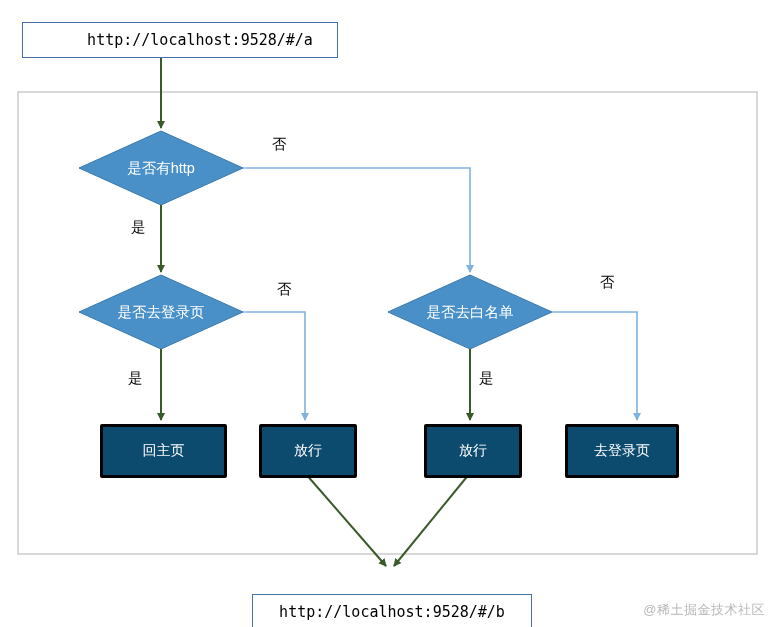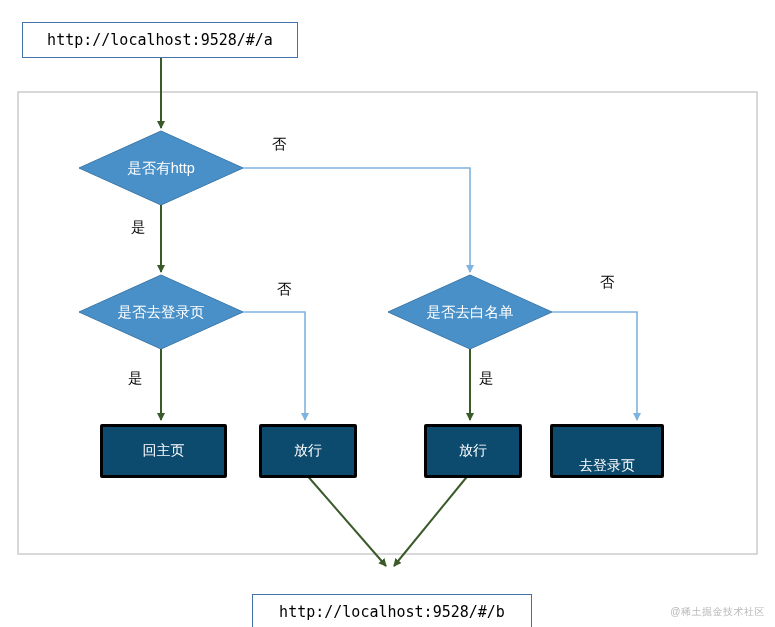--- a/index.html
+++ b/index.html
@@ -63,21 +63,21 @@
   }
   .edge-label {
     position: absolute;
     color: #000000;
     font-size: 14.5px;
     line-height: 1;
   }
   .watermark {
     position: absolute;
     color: #b8b8b8;
-    font-size: 10px;
+    font-size: 13px;
     right: 10px;
     bottom: 8px;
     letter-spacing: 0.5px;
   }
 </style>
 </head>
 <body>
 
 <div id="canvas">
 
@@ -111,21 +111,21 @@
 
     <line x1="470" y1="349" x2="470" y2="420" stroke="#3a5a2a" stroke-width="2" marker-end="url(#arrow-dark)"></line>
 
     <path d="M552,312 L637,312 L637,420" fill="none" stroke="#7fb2dd" stroke-width="1.6" marker-end="url(#arrow-light)"></path>
 
     <line x1="305" y1="473" x2="386" y2="566" stroke="#3a5a2a" stroke-width="2" marker-end="url(#arrow-dark)"></line>
 
     <line x1="470" y1="473" x2="394" y2="566" stroke="#3a5a2a" stroke-width="2" marker-end="url(#arrow-dark)"></line>
   </svg>
 
-  <div class="url-box" style="left:22px; top:22px; width:274px; height:34px;">
+  <div class="url-box" style="left:22px; top:22px; width:274px; height:34px;padding-left:40px;">
     <span>http://localhost:9528/#/a</span>
   </div>
 
   <div class="url-box" style="left:252px; top:578px; width:278px; height:34px;margin-top:16px;">
     <span>http://localhost:9528/#/b</span>
   </div>
 
   <div class="diamond-label" style="left:101px; top:146px; width:120px; height:44px;">
     <span>是否有</span>
     <span>http</span>
@@ -146,21 +146,21 @@
   </div>
 
   <div class="rect-node" style="left:259px; top:424px; width:92px; height:48px;">
     <span>放行</span>
   </div>
 
   <div class="rect-node" style="left:424px; top:424px; width:92px; height:48px;">
     <span>放行</span>
   </div>
 
-  <div class="rect-node" style="left:550px; top:424px; width:108px; height:48px;align-items:flex-end;">
+  <div class="rect-node" style="left:565px; top:424px; width:108px; height:48px;">
     <span>去登录页</span>
   </div>
 
   <div class="edge-label" style="left:272px; top:137px;">否</div>
   <div class="edge-label" style="left:131px; top:220px;">是</div>
   <div class="edge-label" style="left:277px; top:282px;">否</div>
   <div class="edge-label" style="left:128px; top:371px;">是</div>
   <div class="edge-label" style="left:600px; top:275px;">否</div>
   <div class="edge-label" style="left:479px; top:371px;">是</div>
 

